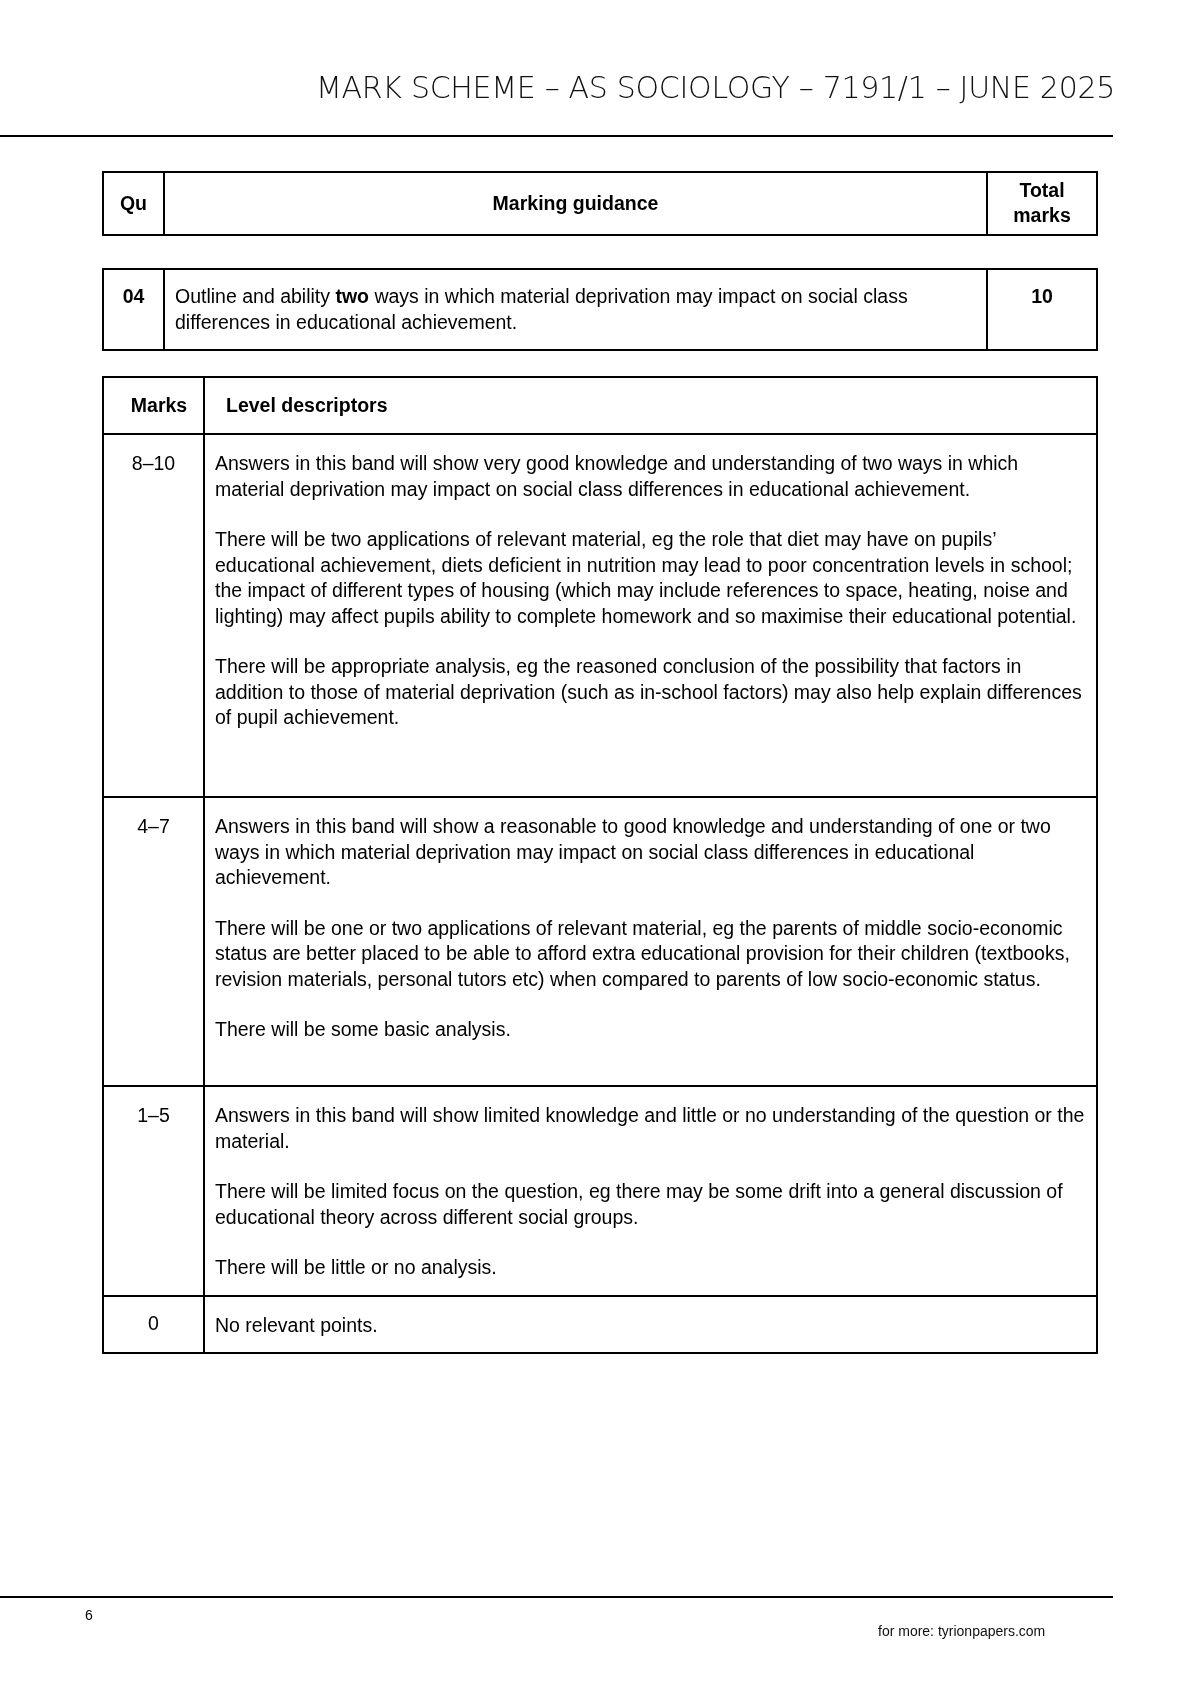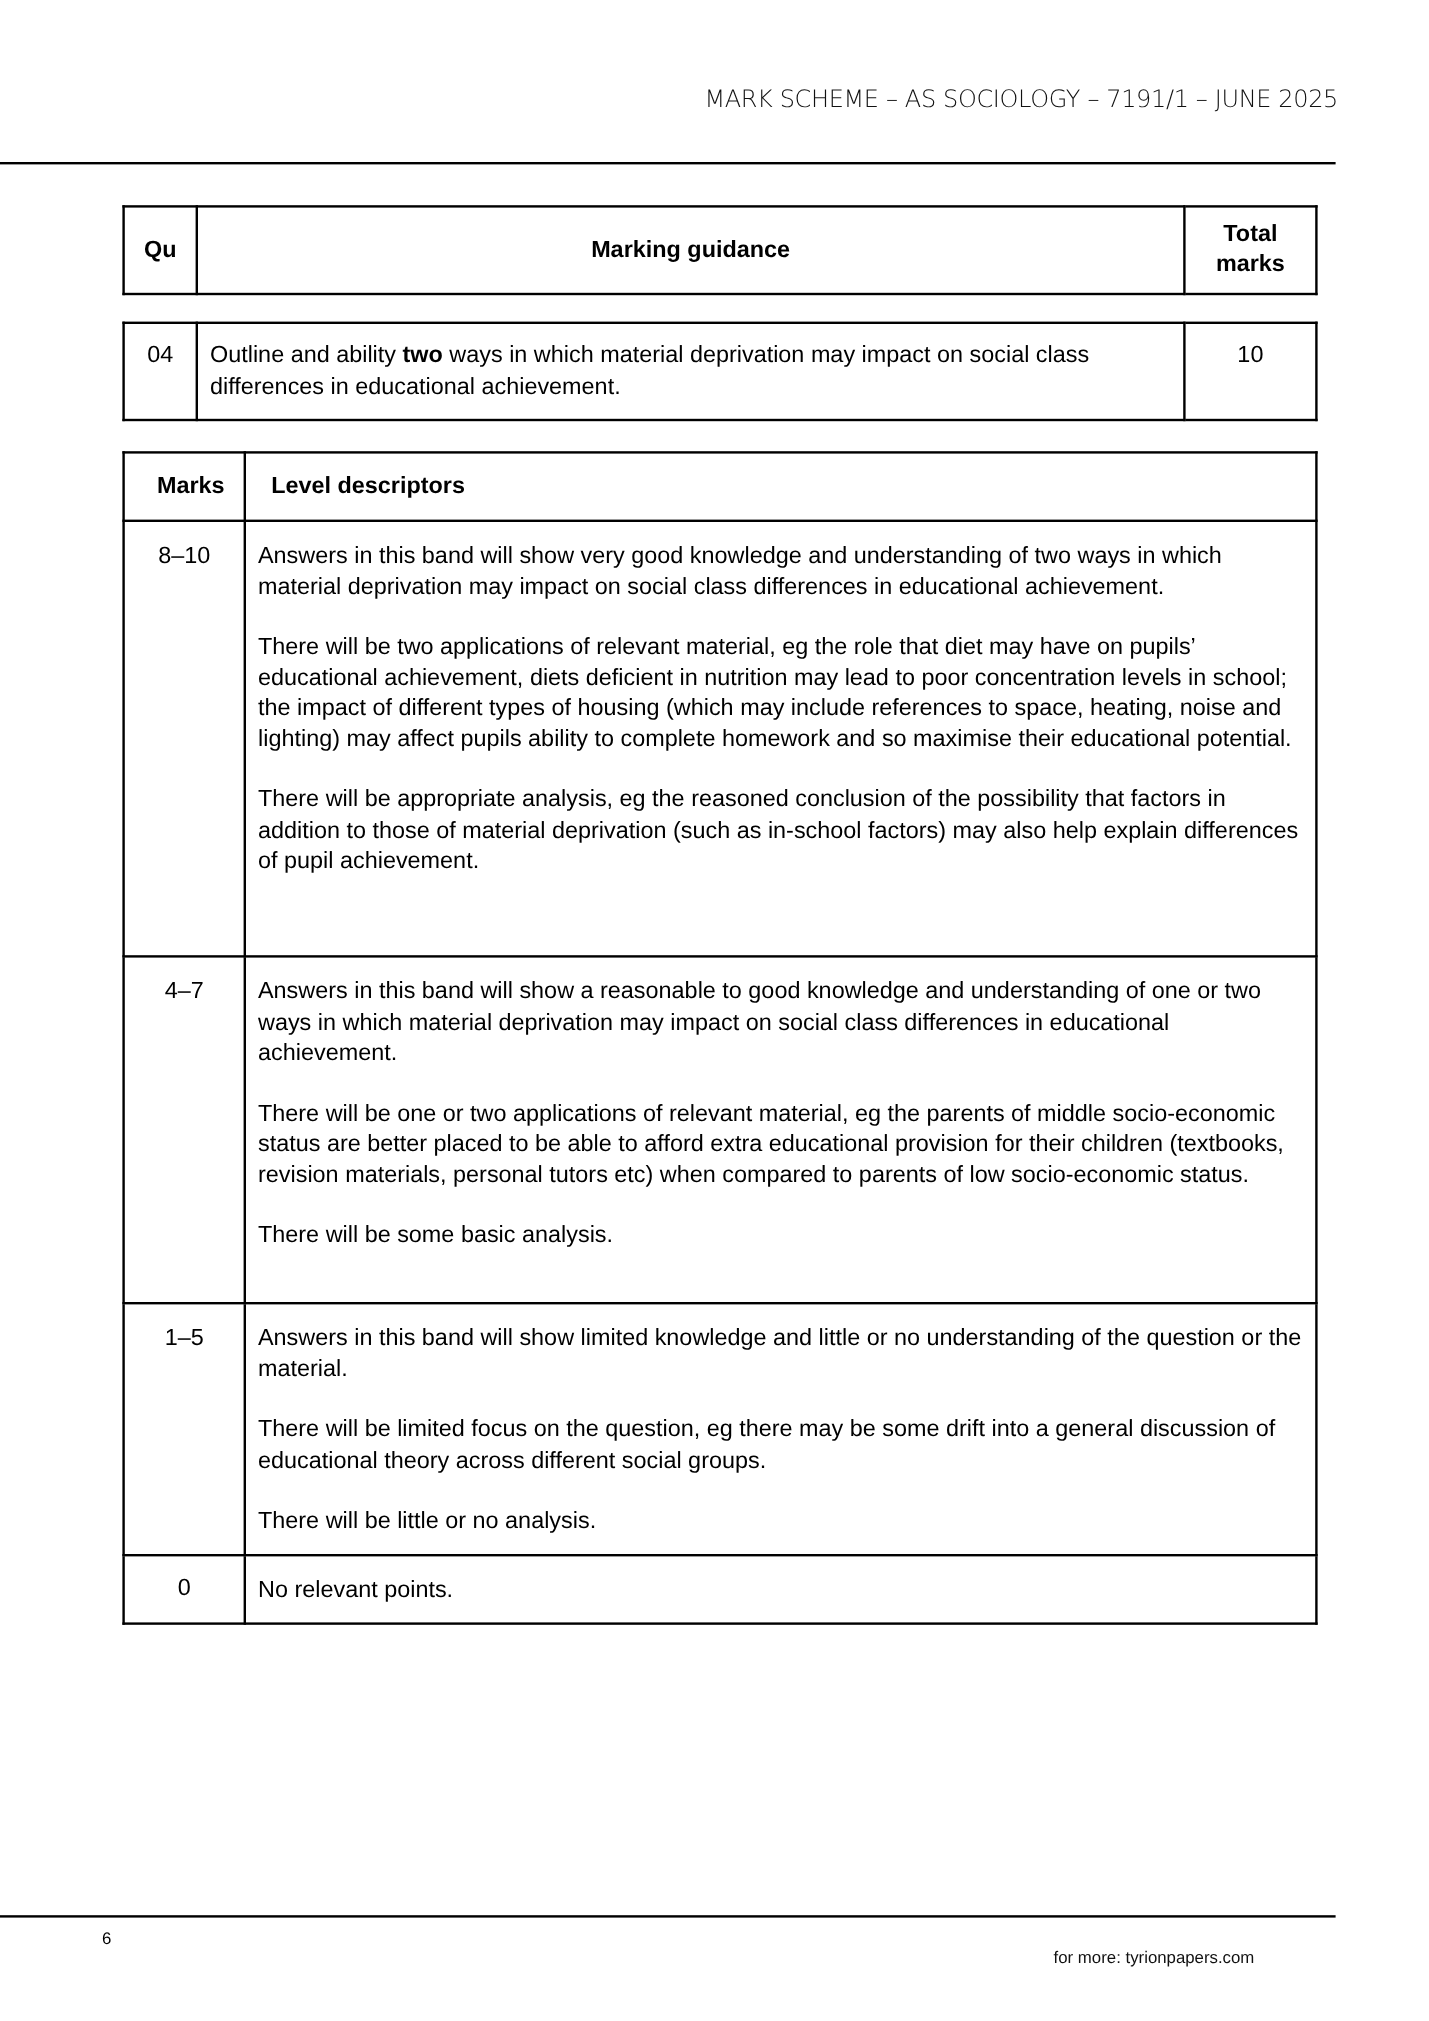--- a/index.html
+++ b/index.html
@@ -3,34 +3,34 @@
 <meta charset="utf-8">
 <style>
   html, body { margin: 0; padding: 0; }
   body {
     width: 1191px; height: 1684px; background: #ffffff; position: relative;
     font-family: "Liberation Sans", sans-serif; color: #000; overflow: hidden;
   }
   .running-header {
     position: absolute; right: 76px; top: 70px;
     font-family: "DejaVu Sans", sans-serif; font-weight: 300;
-    font-size: 20px; letter-spacing: -0.3px; color: #111; margin-left: 24px;
+    font-size: 30px; letter-spacing: -0.3px; color: #111; margin-left: 24px;
   }
   .rule-top { position: absolute; left: 0; top: 135px; width: 1113px; height: 2px; background: #000; }
   .rule-bottom { position: absolute; left: 0; top: 1596px; width: 1113px; height: 2px; background: #000; }
   .page-num { position: absolute; left: 85px; top: 1607px; font-size: 14px; }
   .footer-link { position: absolute; left: 878px; top: 1623px; font-size: 14px; color: #111; }
 
   table { border-collapse: collapse; position: absolute; left: 102px; width: 994px; table-layout: fixed; }
   td { border: 2px solid #000; vertical-align: top; font-size: 19.5px; line-height: 25.5px; }
-  .t-head { top: 171px; height: 75px; border-radius: 32px; }
+  .t-head { top: 171px; height: 65px; border-radius: 32px; }
   .t-head td { vertical-align: middle; font-weight: bold; text-align: center; }
   .t-q { top: 268px; }
   .t-q td { padding: 14px 10px 14px 10px; height: 51px; }
-  .t-q td.qnum, .t-q td.qmarks { font-weight: normal; text-align: center; }
+  .t-q td.qnum, .t-q td.qmarks { font-weight: bold; text-align: center; }
   .t-levels { top: 376px; }
   .t-levels td { padding: 0 10px; }
   .t-levels .hdr td { font-weight: bold; height: 55px; vertical-align: middle; padding-left: 21px; }
   .t-levels td.band { text-align: center; padding-top: 16px; border-radius: 27px; }
   .t-levels td.desc { padding-top: 16px; padding-bottom: 14px; }
   .desc p { margin: 0 0 25px 0; }
   .desc p:last-child { margin-bottom: 0; }
   .zero td { height: 25px; padding-top: 14px; padding-bottom: 14px; }
 </style>
 </head>

